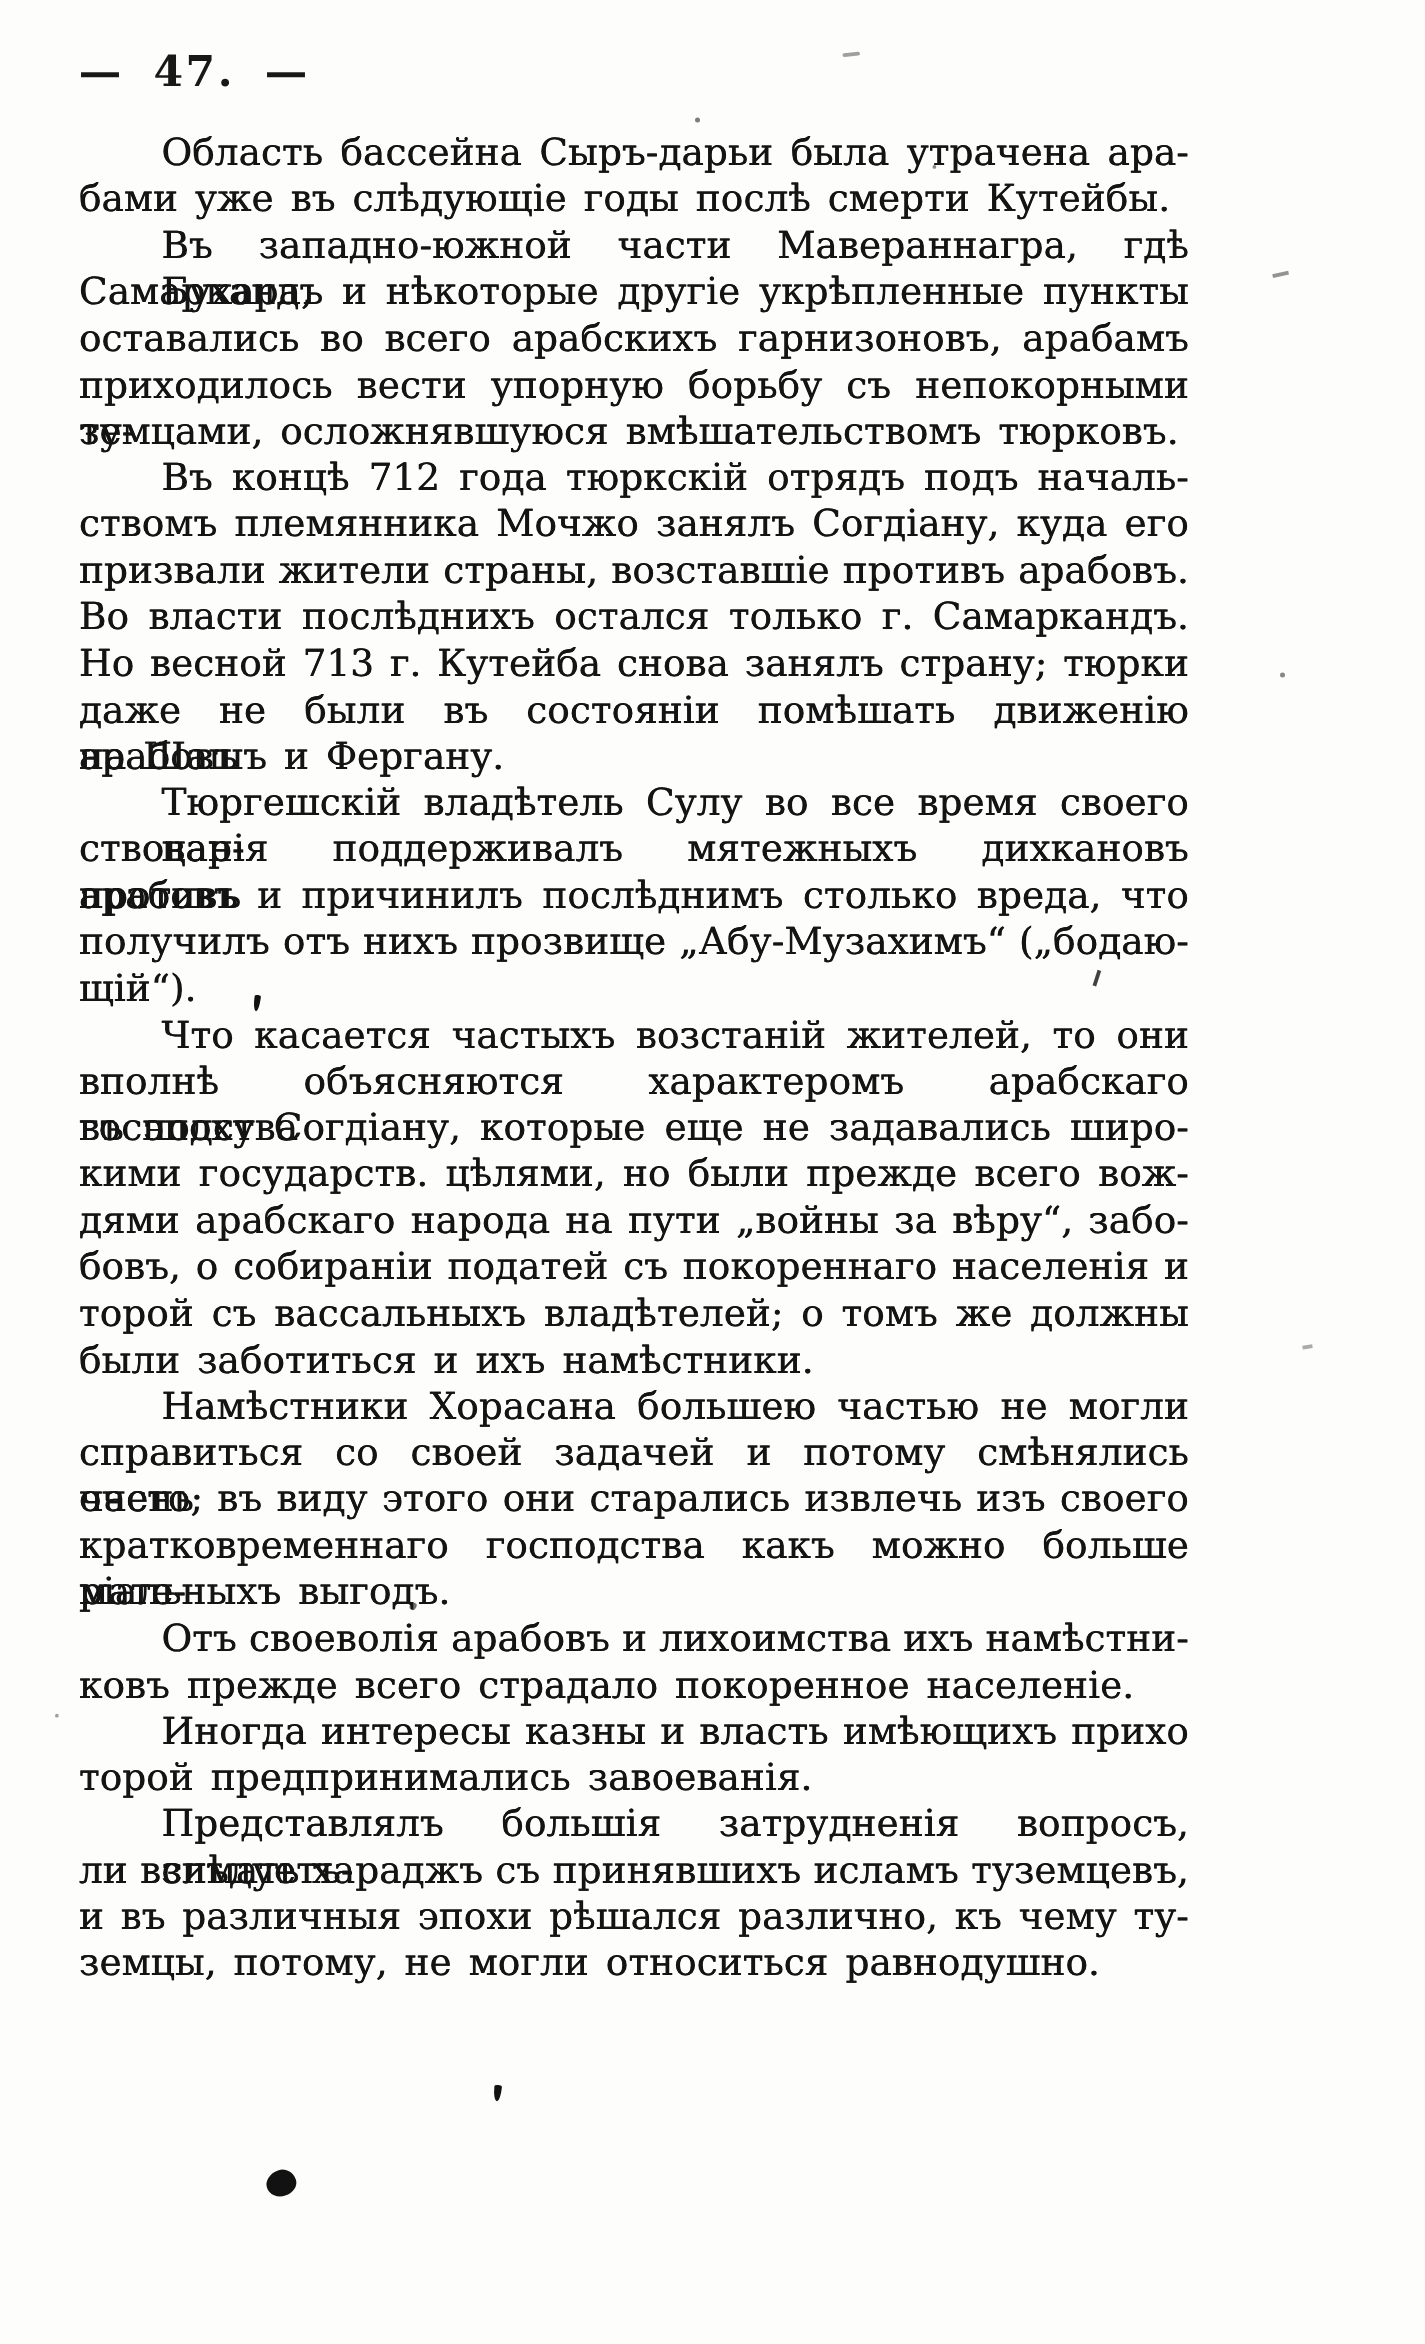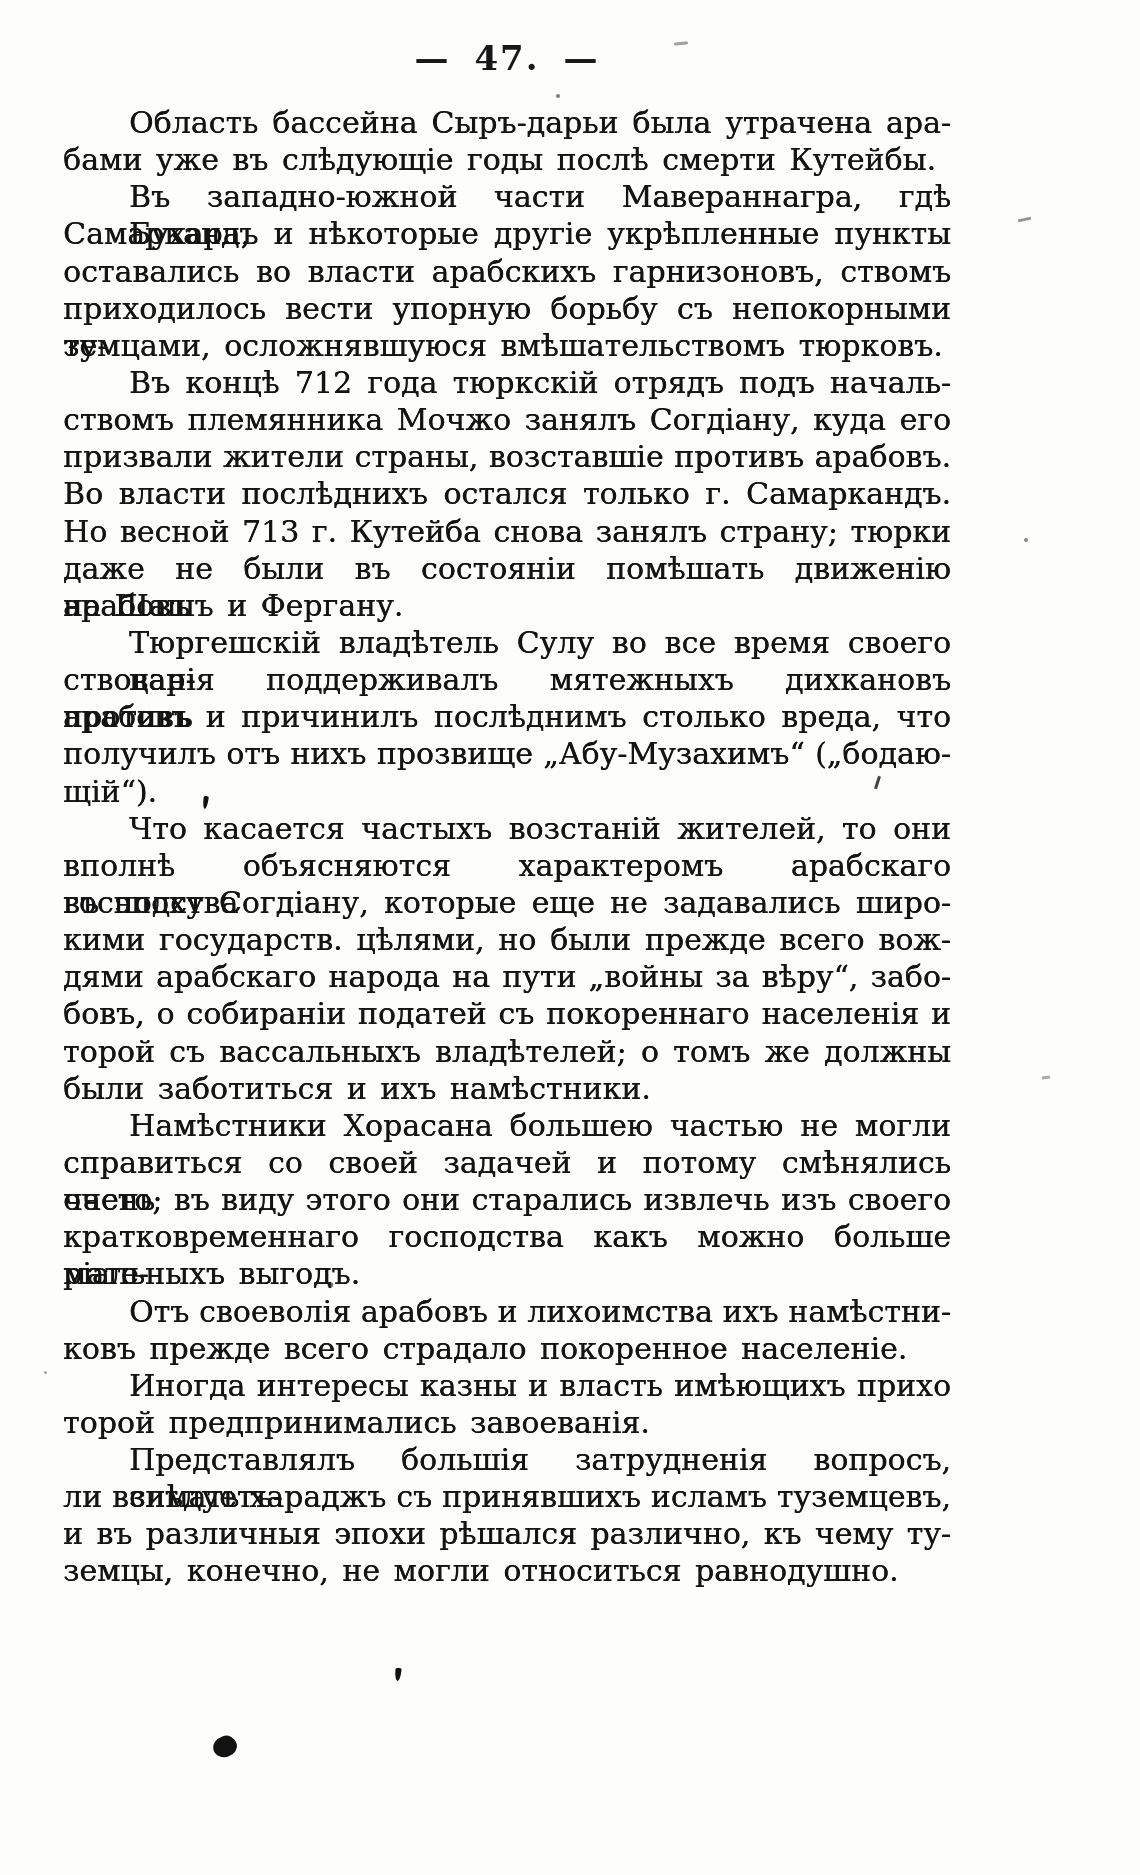--- a/index.html
+++ b/index.html
@@ -14,21 +14,21 @@
     background: #fdfdfc;
     overflow: hidden;
     font-family: "DejaVu Serif", "Liberation Serif", serif;
     color: #141414;
   }
   .page-number {
     position: absolute;
     left: 63px;
     top: 38px;
     width: 888px;
-    text-align: center;
+    text-align: left;
     font-size: 34px;
     font-weight: bold;
     letter-spacing: 2px;
     word-spacing: 10px;
     color: #181818;
   }
   .text-column {
     position: absolute;
     left: 63px;
     top: 104px;
@@ -136,21 +136,21 @@
   <div class="page-number">— 47. —</div>
 
   <div class="text-column">
       <div class="para">
         <div class="line indent">Область бассейна Сыръ-дарьи была утрачена ара-</div>
         <div class="line plast">бами уже въ слѣдующіе годы послѣ смерти Кутейбы.</div>
       </div>
       <div class="para">
         <div class="line indent">Въ западно-южной части Мавераннагра, гдѣ Бухара,</div>
         <div class="line">Самаркандъ и нѣкоторые другіе укрѣпленные пункты</div>
-        <div class="line">оставались во власти арабскихъ гарнизоновъ, ствомъ</div>
+        <div class="line">оставались во всего арабскихъ гарнизоновъ, арабамъ</div>
         <div class="line">приходилось вести упорную борьбу съ непокорными ту-</div>
         <div class="line plast">земцами, осложнявшуюся вмѣшательствомъ тюрковъ.</div>
       </div>
       <div class="para">
         <div class="line indent">Въ концѣ 712 года тюркскій отрядъ подъ началь-</div>
         <div class="line">ствомъ племянника Мочжо занялъ Согдіану, куда его</div>
         <div class="line">призвали жители страны, возставшіе противъ арабовъ.</div>
         <div class="line">Во власти послѣднихъ остался только г. Самаркандъ.</div>
         <div class="line">Но весной 713 г. Кутейба снова занялъ страну; тюрки</div>
         <div class="line">даже не были въ состояніи помѣшать движенію арабовъ</div>
@@ -185,21 +185,21 @@
         <div class="line plast">ковъ прежде всего страдало покоренное населеніе.</div>
       </div>
       <div class="para">
         <div class="line indent">Иногда интересы казны и власть имѣющихъ прихо</div>
         <div class="line plast">торой предпринимались завоеванія.</div>
       </div>
       <div class="para">
         <div class="line indent">Представлялъ большія затрудненія вопросъ, слѣдуетъ-</div>
         <div class="line">ли взимать хараджъ съ принявшихъ исламъ туземцевъ,</div>
         <div class="line">и въ различныя эпохи рѣшался различно, къ чему ту-</div>
-        <div class="line plast">земцы, конечно, не могли относиться равнодушно.</div>
+        <div class="line plast">земцы, потому, не могли относиться равнодушно.</div>
       </div>
     </div>
 
   <div class="artifact ink-blot"></div>
   <div class="artifact speck-comma-bottom"></div>
   <div class="artifact speck-comma-mid"></div>
   <div class="artifact speck-slash-right"></div>
   <div class="artifact speck-dash-right-top"></div>
   <div class="artifact speck-dot-right-mid"></div>
   <div class="artifact speck-dot-header-1"></div>

